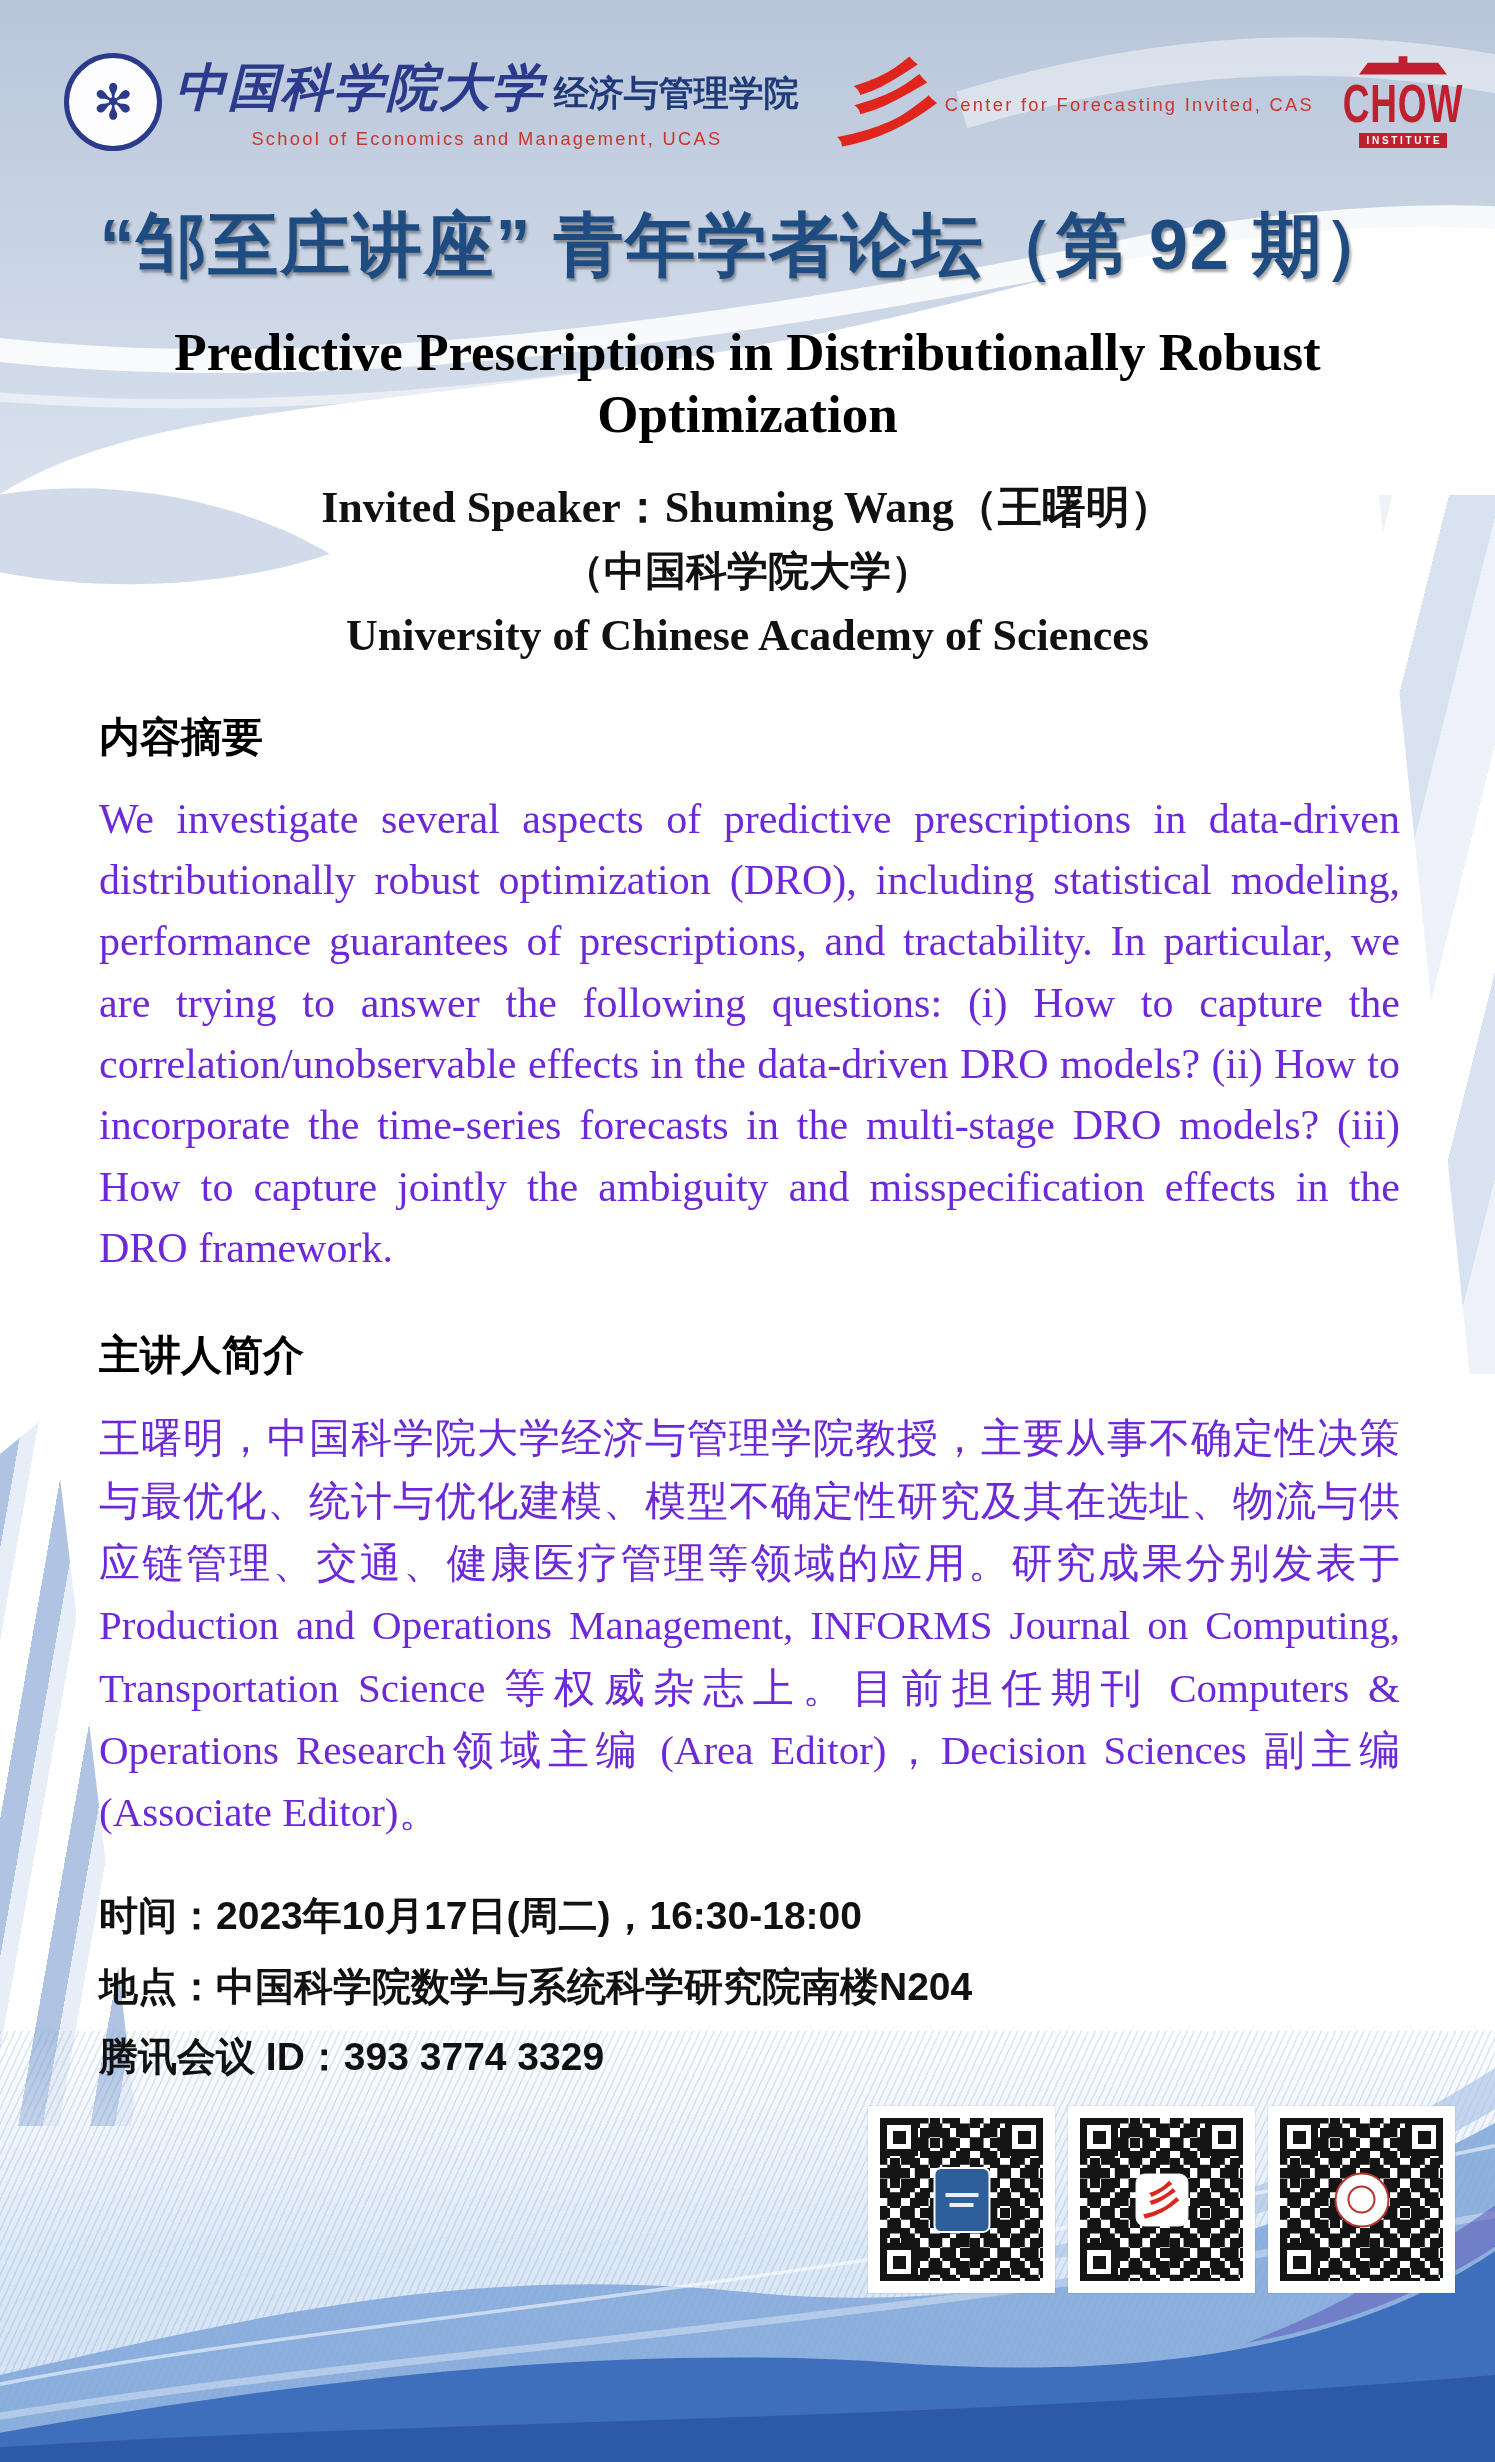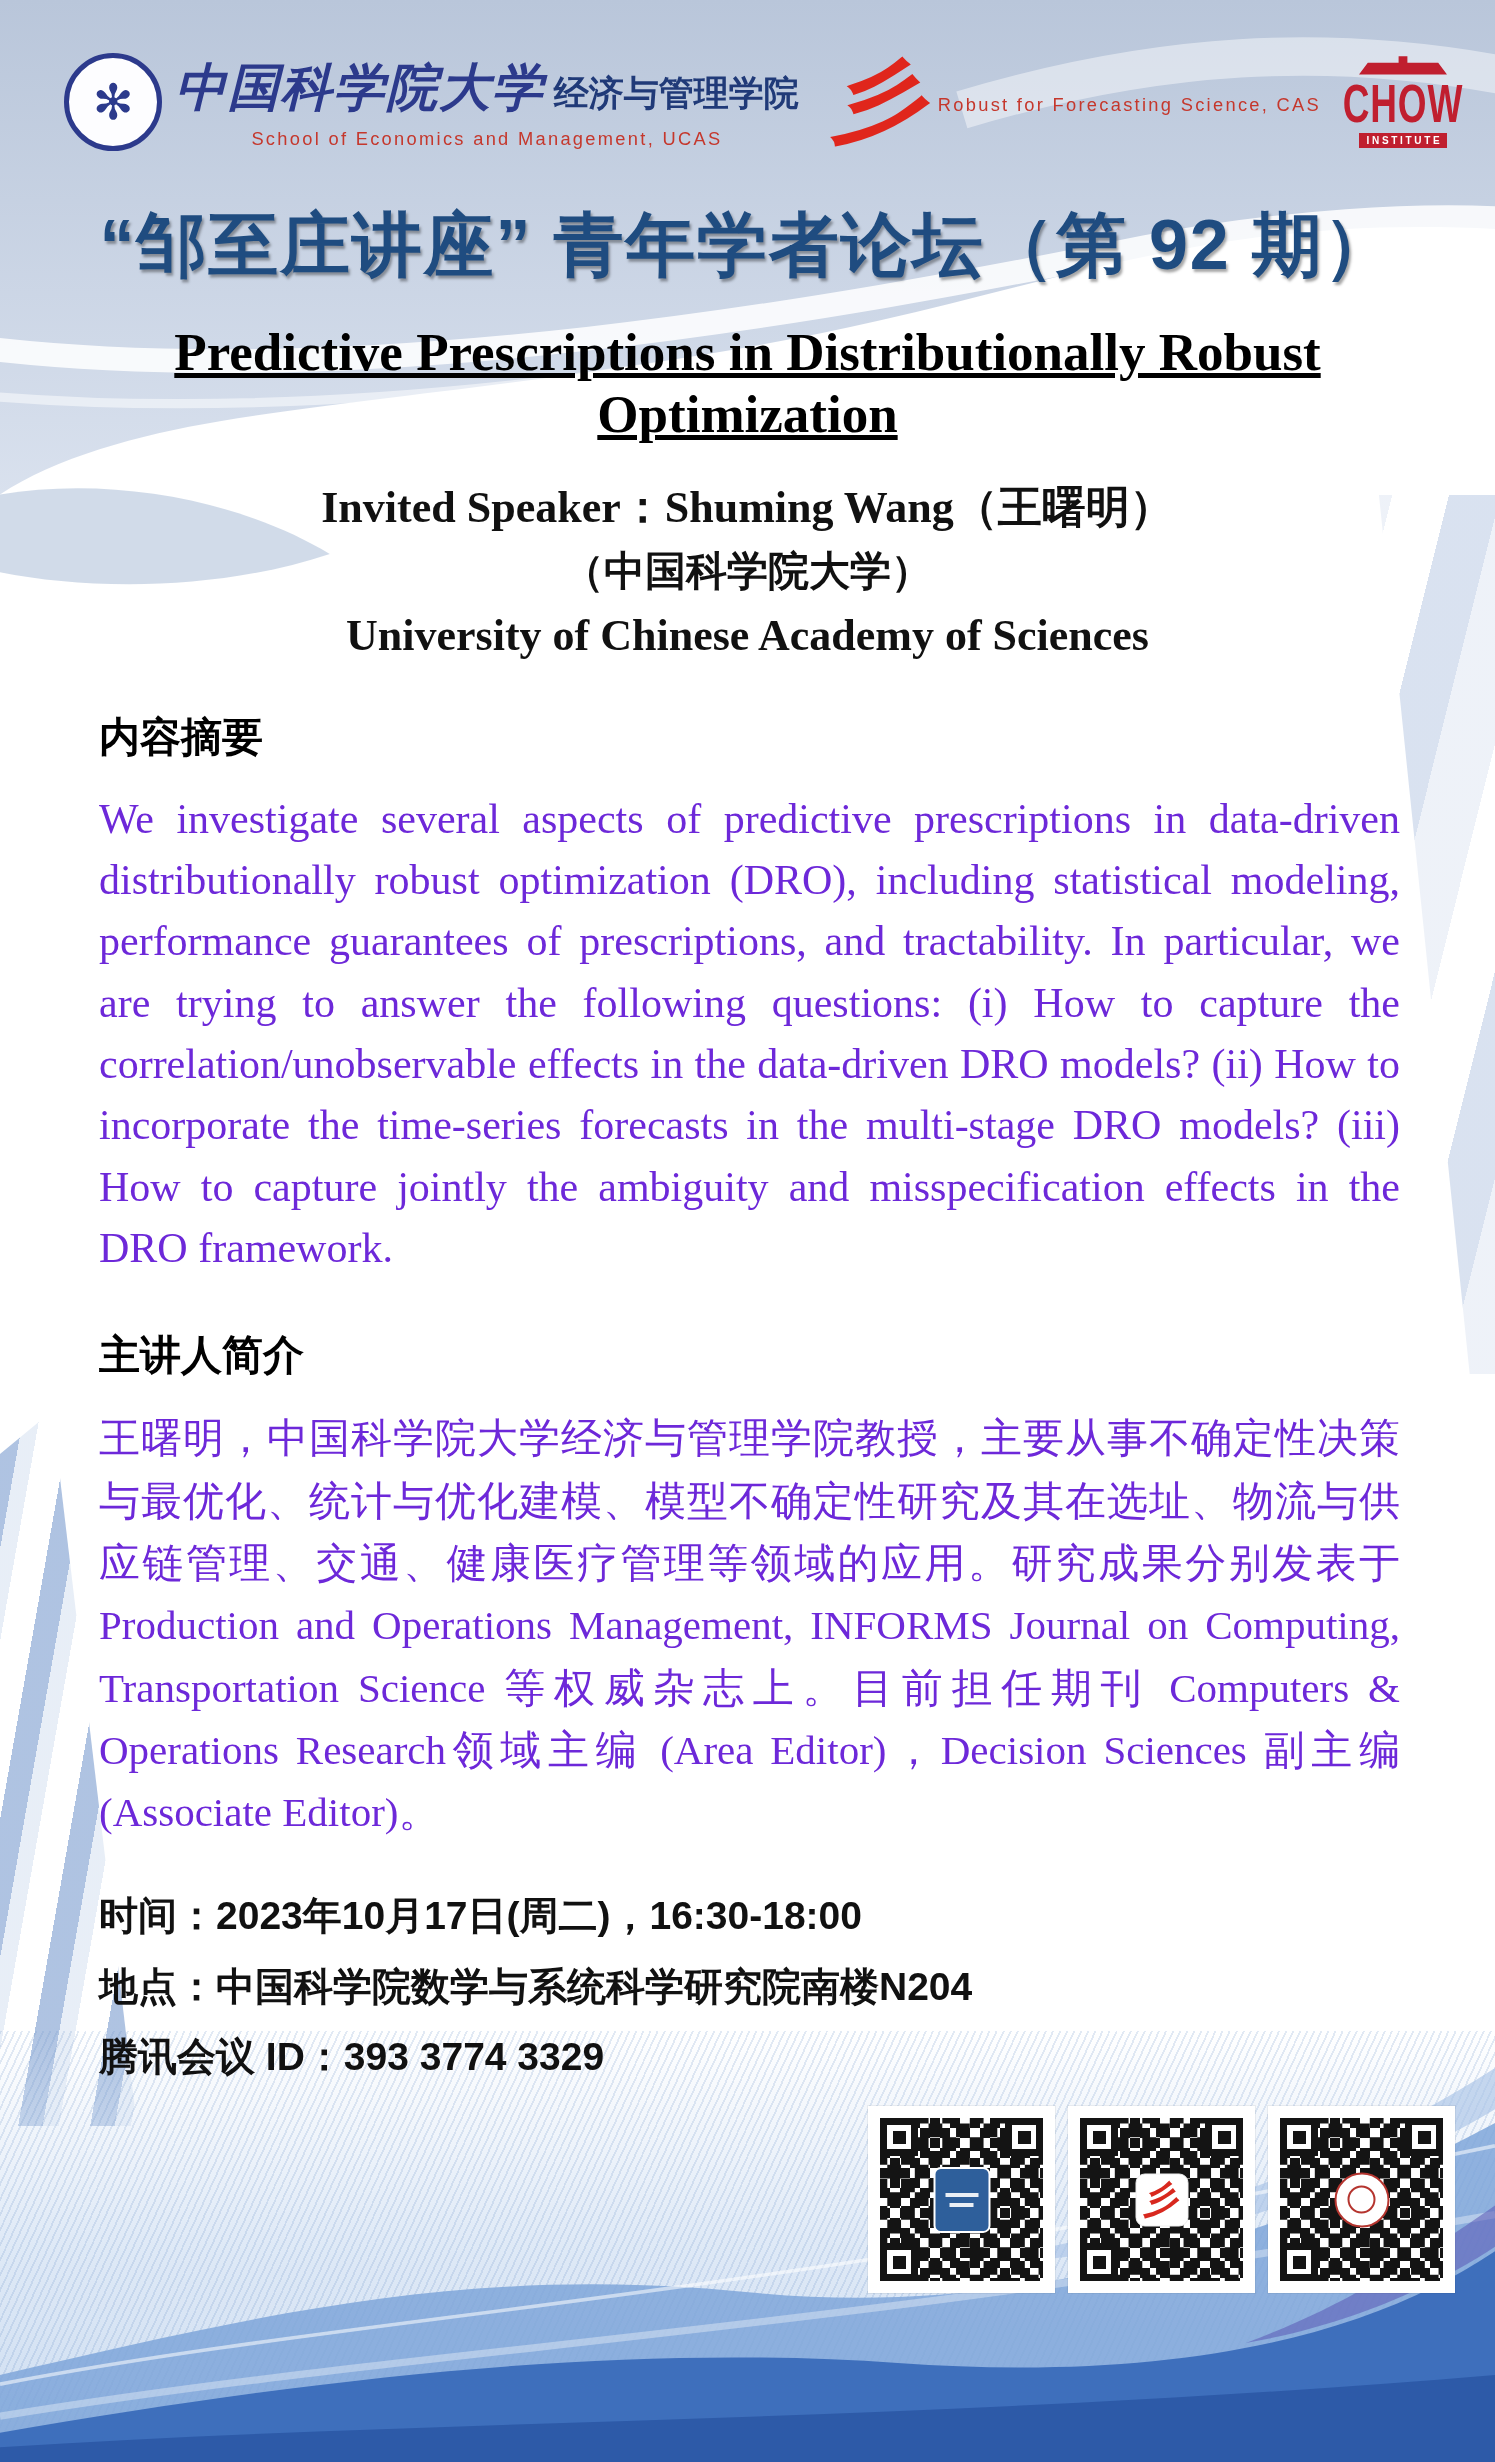--- a/index.html
+++ b/index.html
@@ -52,21 +52,21 @@
   .chow-word{font-weight:900;font-size:37px;color:#c01f2f;letter-spacing:0.9px;
     transform:scaleY(1.45);margin:9.2px 0 7.3px;}
   .chow-strip{background:#c01f2f;color:#fff;font-size:10px;font-weight:bold;letter-spacing:2.7px;
     padding:1.8px 7.3px;width:73px;text-align:center;}
   .forum-title{
     margin:48px 37px 0;text-align:center;font-size:70px;font-weight:900;letter-spacing:1.8px;
     color:#1f4c80;text-shadow:1.8px 2.7px 2.7px rgba(0,0,0,.35);
   }
   .talk-title{
     margin:27.5px 147px 0;text-align:center;font-family:"Liberation Serif","DejaVu Serif",serif;
-    font-weight:bold;font-size:53px;line-height:1.18;color:#000;text-decoration:underline;
+    font-weight:bold;font-size:53px;line-height:1.18;color:#000;
   }
   .speaker-line{margin-top:32px;text-align:center;font-family:"Liberation Serif","DejaVu Serif",serif;
     font-weight:bold;font-size:44px;}
   .affil{margin-top:11px;text-align:center;font-family:"Liberation Serif","DejaVu Serif",serif;
     font-weight:bold;font-size:44px;}
   .affil.zh{font-size:41px;margin-top:7.3px;}
   .block{margin:49px 95px 0 99px;}
   .block h3{margin:0;font-size:41px;font-weight:bold;color:#000;}
   .block p{
     margin:24px 0 0;font-family:"Liberation Serif","DejaVu Serif",serif;
@@ -147,21 +147,21 @@
             <span class="callig">中国科学院大学</span>
             <span class="dept">经济与管理学院</span>
           </span>
           <span class="logo-en">School of Economics and Management, UCAS</span>
         </span>
       </div>
 
       <div class="logo">
         <span class="emblem-cas">彡</span>
         <span class="ltext">
-          <span class="logo-en">Robust for Forecasting Science, CAS</span>
+          <span class="logo-en">Center for Forecasting Invited, CAS</span>
         </span>
       </div>
 
       <div class="logo">
         <span class="chow-badge">
           <span class="chow-roof"></span>
           <span class="chow-word">CHOW</span>
           <span class="chow-strip">INSTITUTE</span>
         </span>
 

